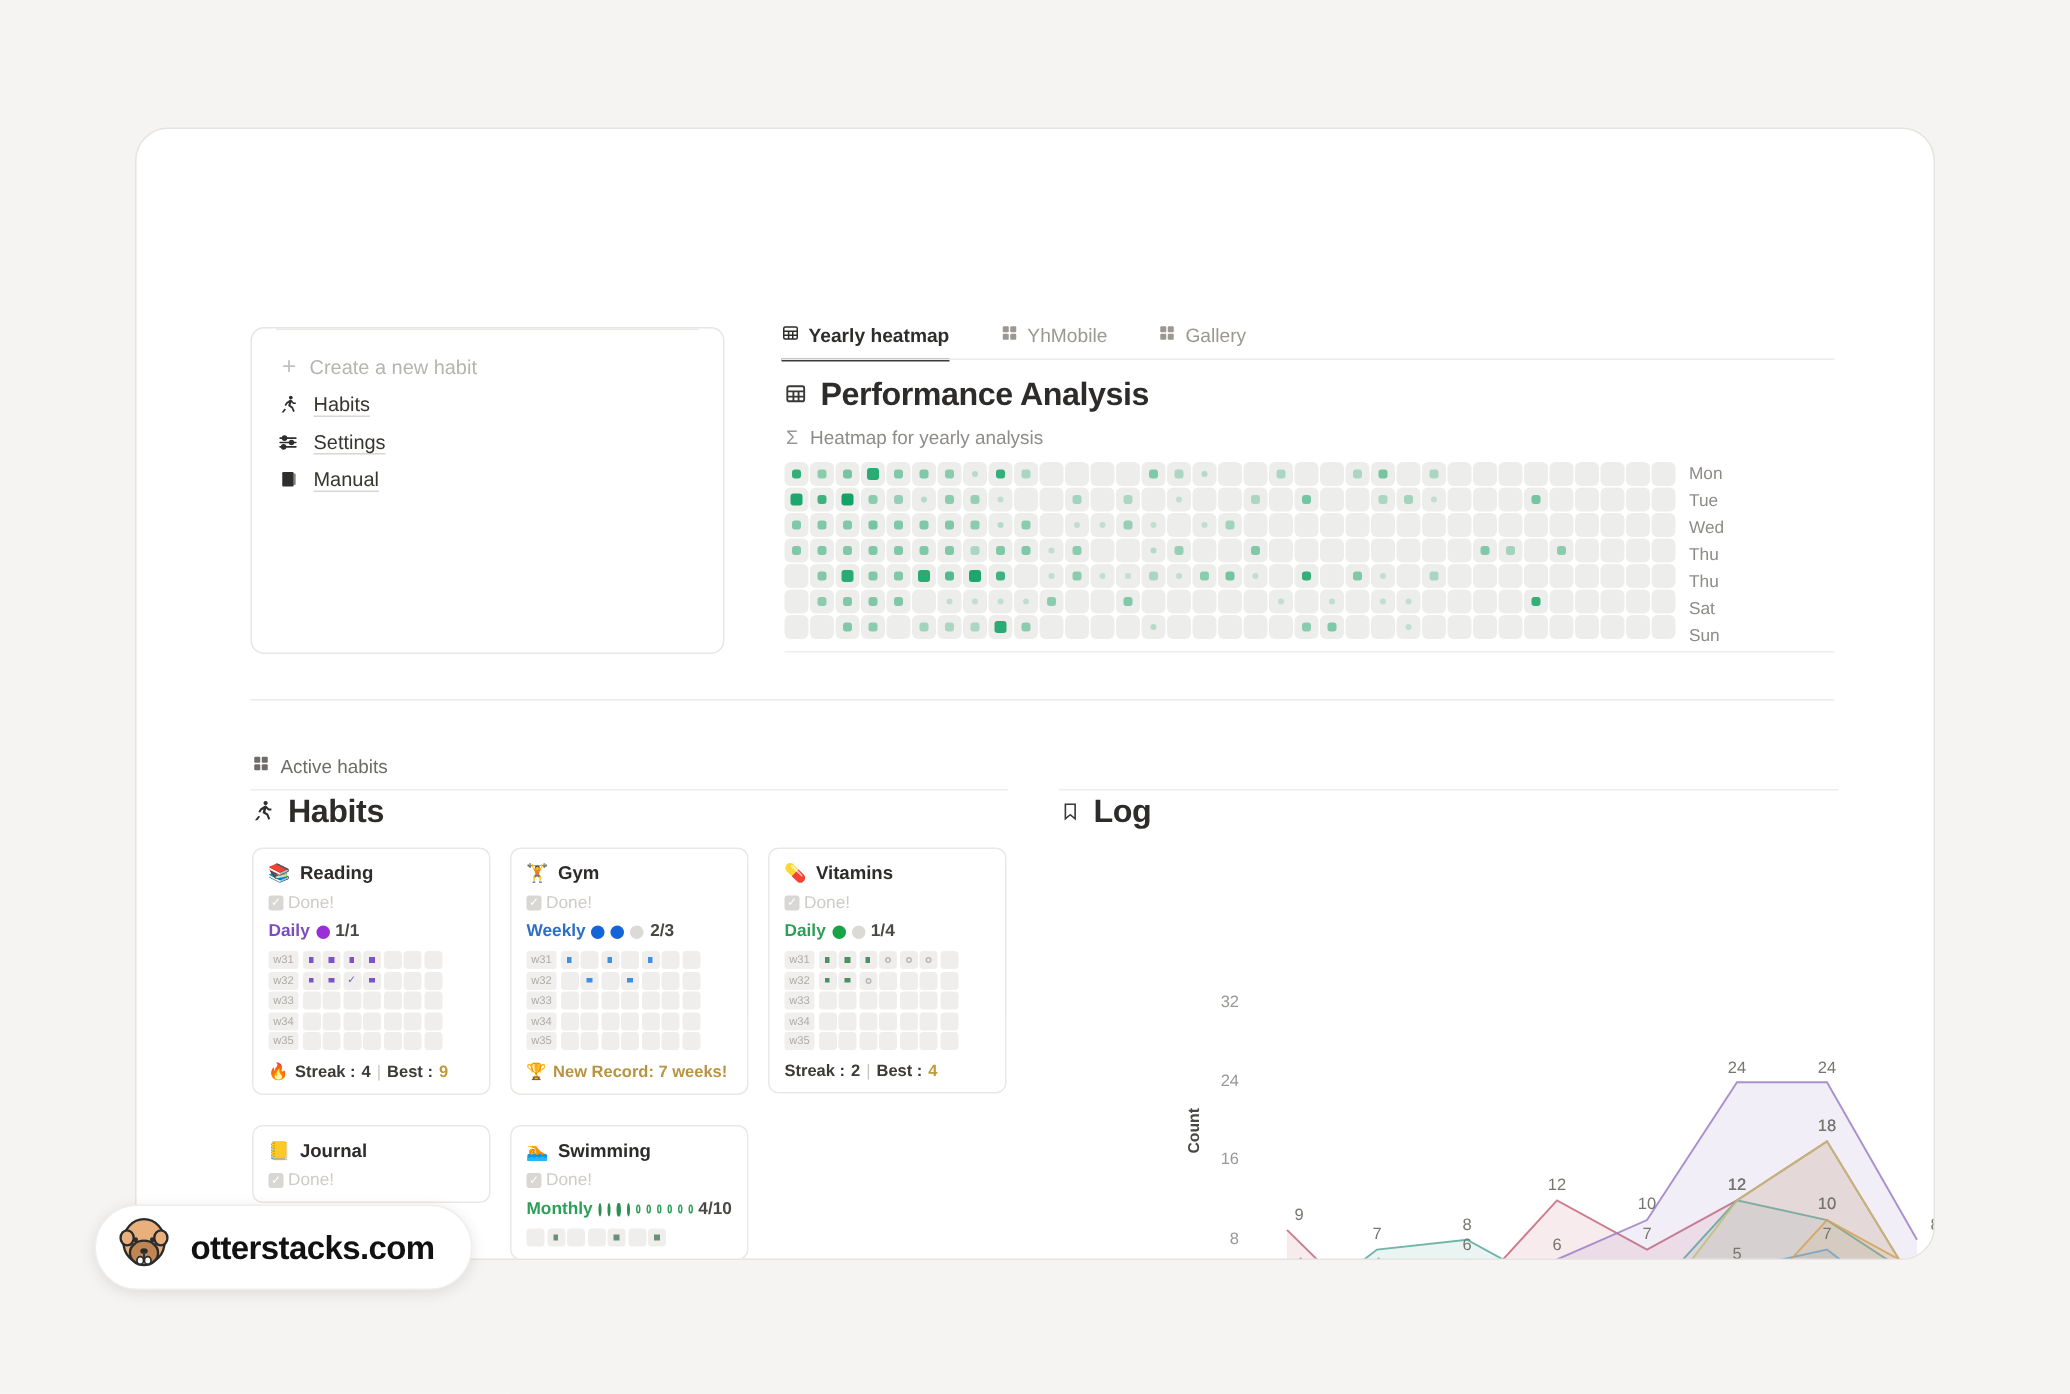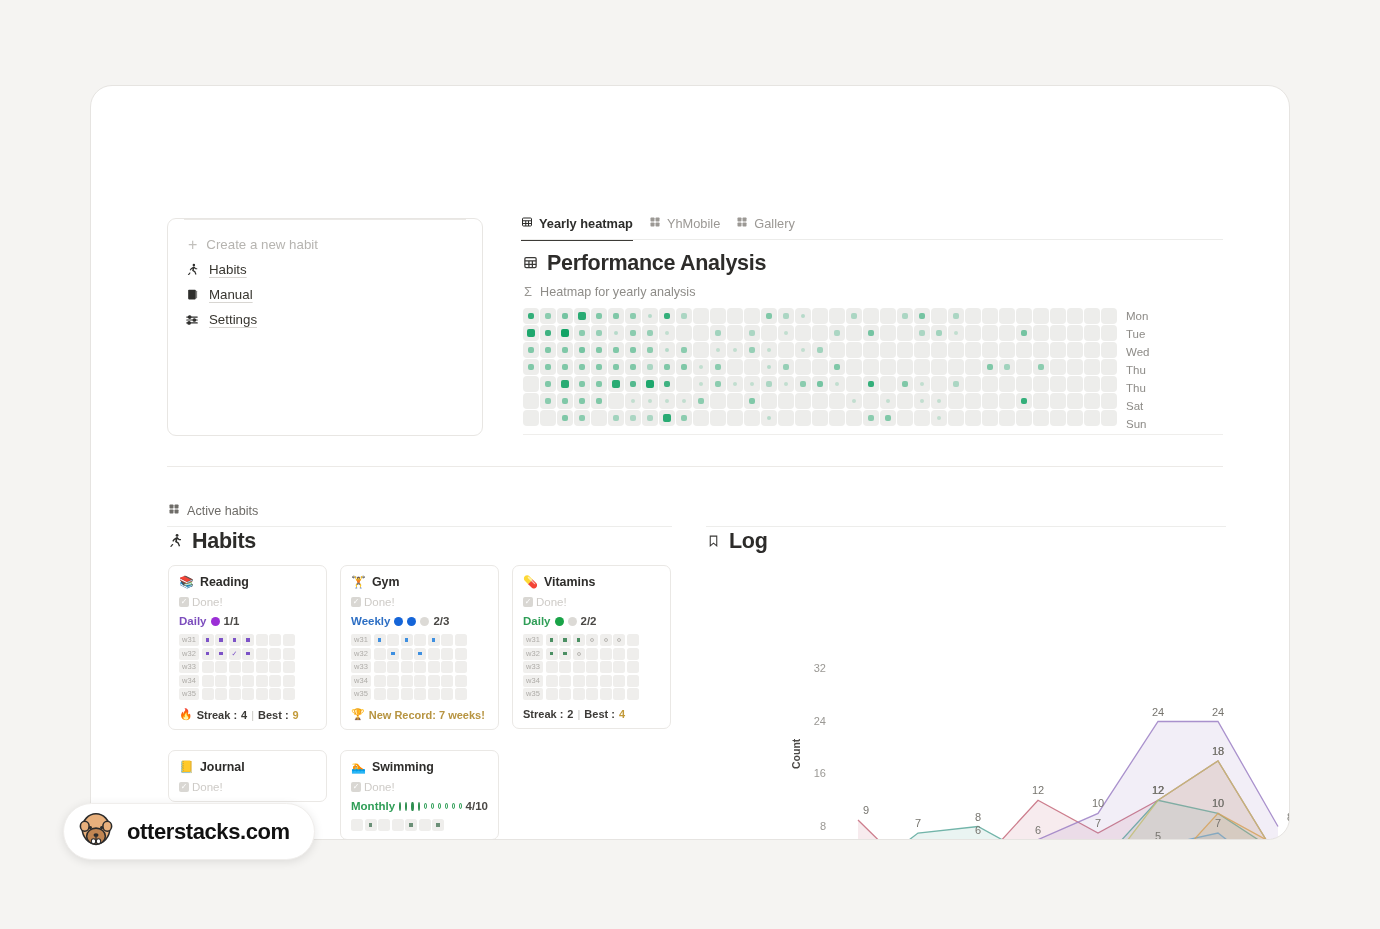--- a/index.html
+++ b/index.html
@@ -51,21 +51,21 @@
   .nav-label-u { text-decoration: underline; text-decoration-color: #d8d6d2;
                  text-underline-offset: 3px; }
   .nav-ico { width: 16px; height: 16px; display:inline-flex; align-items:center; justify-content:center;
              font-size: 13px; line-height: 1; color:#30302e; }
   .nav-bullet { width: 16px; display:flex; justify-content:center; }
   .nav-bullet i { width:4px; height:4px; border-radius:50%; background:#3a3a38; display:block; }
   .nav-sub { color:#46443f; }
 
   
   .tabs-row {
-    position: absolute; display: flex; align-items: flex-end; gap: 16px;
+    position: absolute; display: flex; align-items: flex-end; gap: 34px;
   }
   .tabs-row.top { left: 430px; top: 130px; width: 700px; }
   .tab {
     display: flex; align-items: center; gap: 6px;
     font-size: 12.8px; color: #9b9894; padding-bottom: 8px;
     border-bottom: 2px solid transparent;
   }
   .tab.active { color: #2d2d2b; font-weight: bold; border-bottom-color: #3d3b37; }
   .tabs-underline {
     position:absolute; height:1px; background:#ececea;
@@ -192,38 +192,38 @@
                 <path d="M12.6 7.2 9 9.5l-2.2 3.4 1.8 1.1 1.7-2.6 2-1.1-1 4 4.2 2.6 1.9 4.6 2-0.9-2.2-5.3-3-2 1-3.8 2.2 2.2h3.3v-2h-2.5l-2.4-2.6c-.6-.6-1.4-.8-2.2-.5z"></path>
                 <path d="M6.6 17.6 3.2 22h2.5l3-3.9z"></path>
               </svg>
         </span>
         <span class="nav-label-u">Habits</span>
       </div>
 
 
       <div class="nav-row">
         <span class="nav-ico">
-          <svg width="13" height="13" viewBox="0 0 24 24" fill="#2e2e2c">
-                <rect x="4" y="3" width="14" height="18" rx="1.5"></rect>
-                <rect x="18" y="5" width="2.5" height="14" rx="1" opacity="0.6"></rect>
-              </svg>
-        </span>
-        <span class="nav-label-u">Manual</span>
-      </div>
-
-      <div class="nav-row">
-        <span class="nav-ico">
           <svg width="14" height="14" viewBox="0 0 24 24" stroke="#2e2e2c" stroke-width="1.9" fill="none" stroke-linecap="round">
                 <path d="M3 7h18M3 12h18M3 17h18"></path>
                 <circle cx="8" cy="7" r="2.2" fill="#2e2e2c"></circle>
                 <circle cx="16" cy="12" r="2.2" fill="#2e2e2c"></circle>
                 <circle cx="7" cy="17" r="2.2" fill="#2e2e2c"></circle>
               </svg>
         </span>
         <span class="nav-label-u">Settings</span>
+      </div>
+
+      <div class="nav-row">
+        <span class="nav-ico">
+          <svg width="13" height="13" viewBox="0 0 24 24" fill="#2e2e2c">
+                <rect x="4" y="3" width="14" height="18" rx="1.5"></rect>
+                <rect x="18" y="5" width="2.5" height="14" rx="1" opacity="0.6"></rect>
+              </svg>
+        </span>
+        <span class="nav-label-u">Manual</span>
       </div>
 
     </div>
   </div>
 
   <div class="tabs-row top">
     <div class="tab active">
       <span>
         <svg width="12" height="12" viewBox="0 0 24 24" fill="none" stroke="#2d2d2b" stroke-width="2">
               <rect x="3" y="4" width="18" height="16" rx="2"></rect>
@@ -1243,21 +1243,21 @@
             <span>Vitamins</span>
           </div>
           <div class="hc-done">
             <span class="cb">✓</span>
             <span>Done!</span>
           </div>
           <div class="hc-freq">
             <span style="color:#2f9e57">Daily</span>
             <span class="dot" style="background:#19a347"></span>
             <span class="dot empty"></span>
-            <span class="ratio">2/2</span>
+            <span class="ratio">1/4</span>
           </div>
           <div class="hc-weeks">
             <div class="wk-row">
               <span class="wk-lbl">w31</span>
               <span class="wk-cell">
                 <span class="wk-mark" style="background:#4b8f63"></span>
               </span>
               <span class="wk-cell">
                 <span class="wk-mark" style="background:#4b8f63"></span>
               </span>

